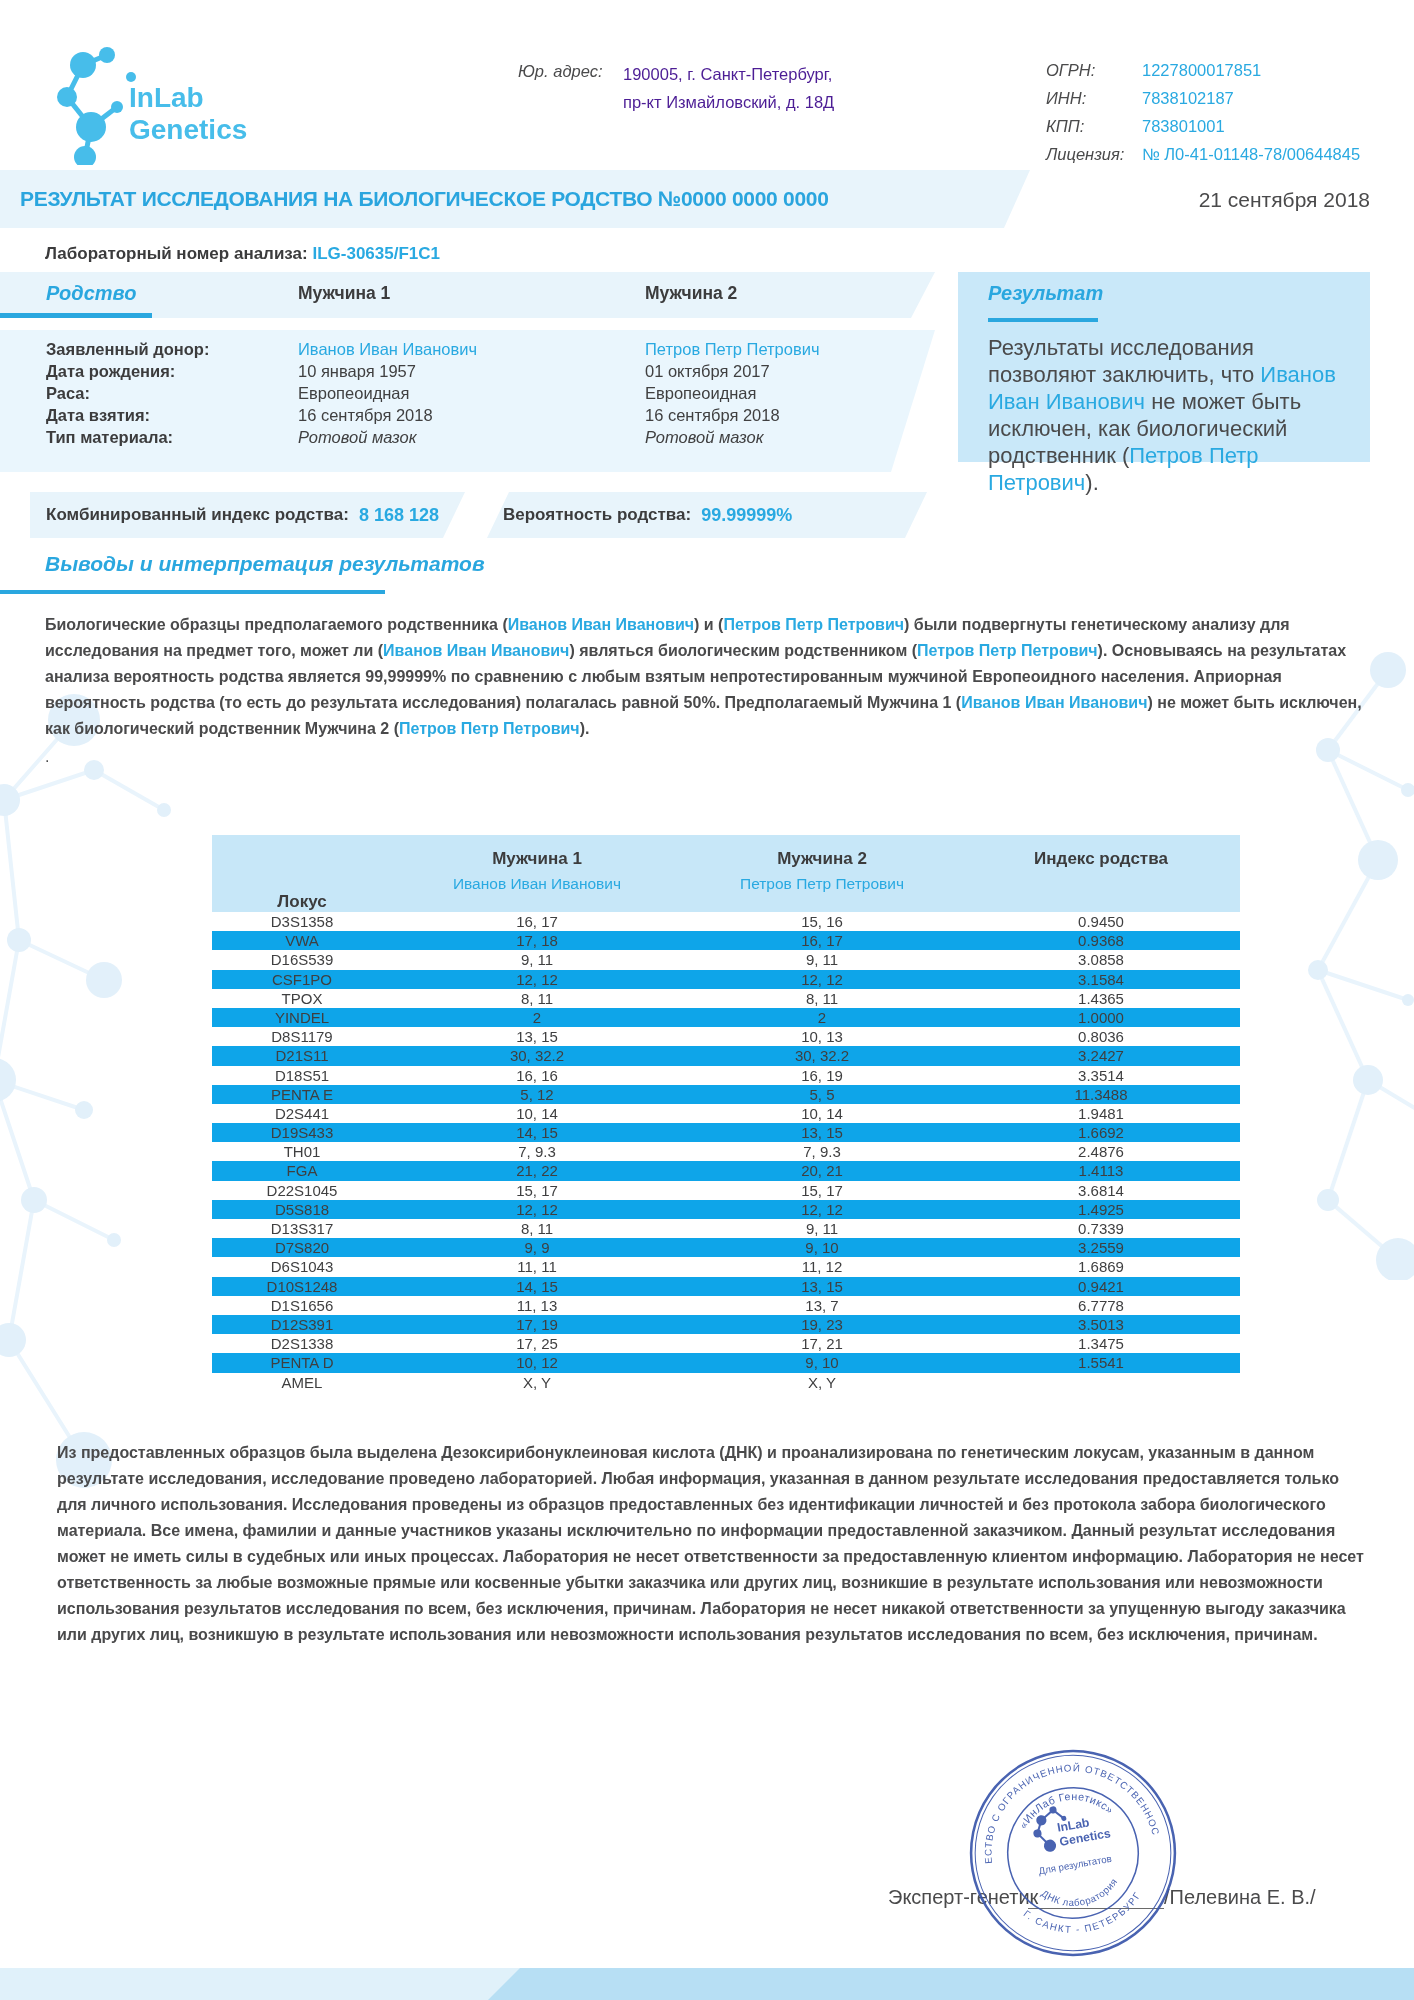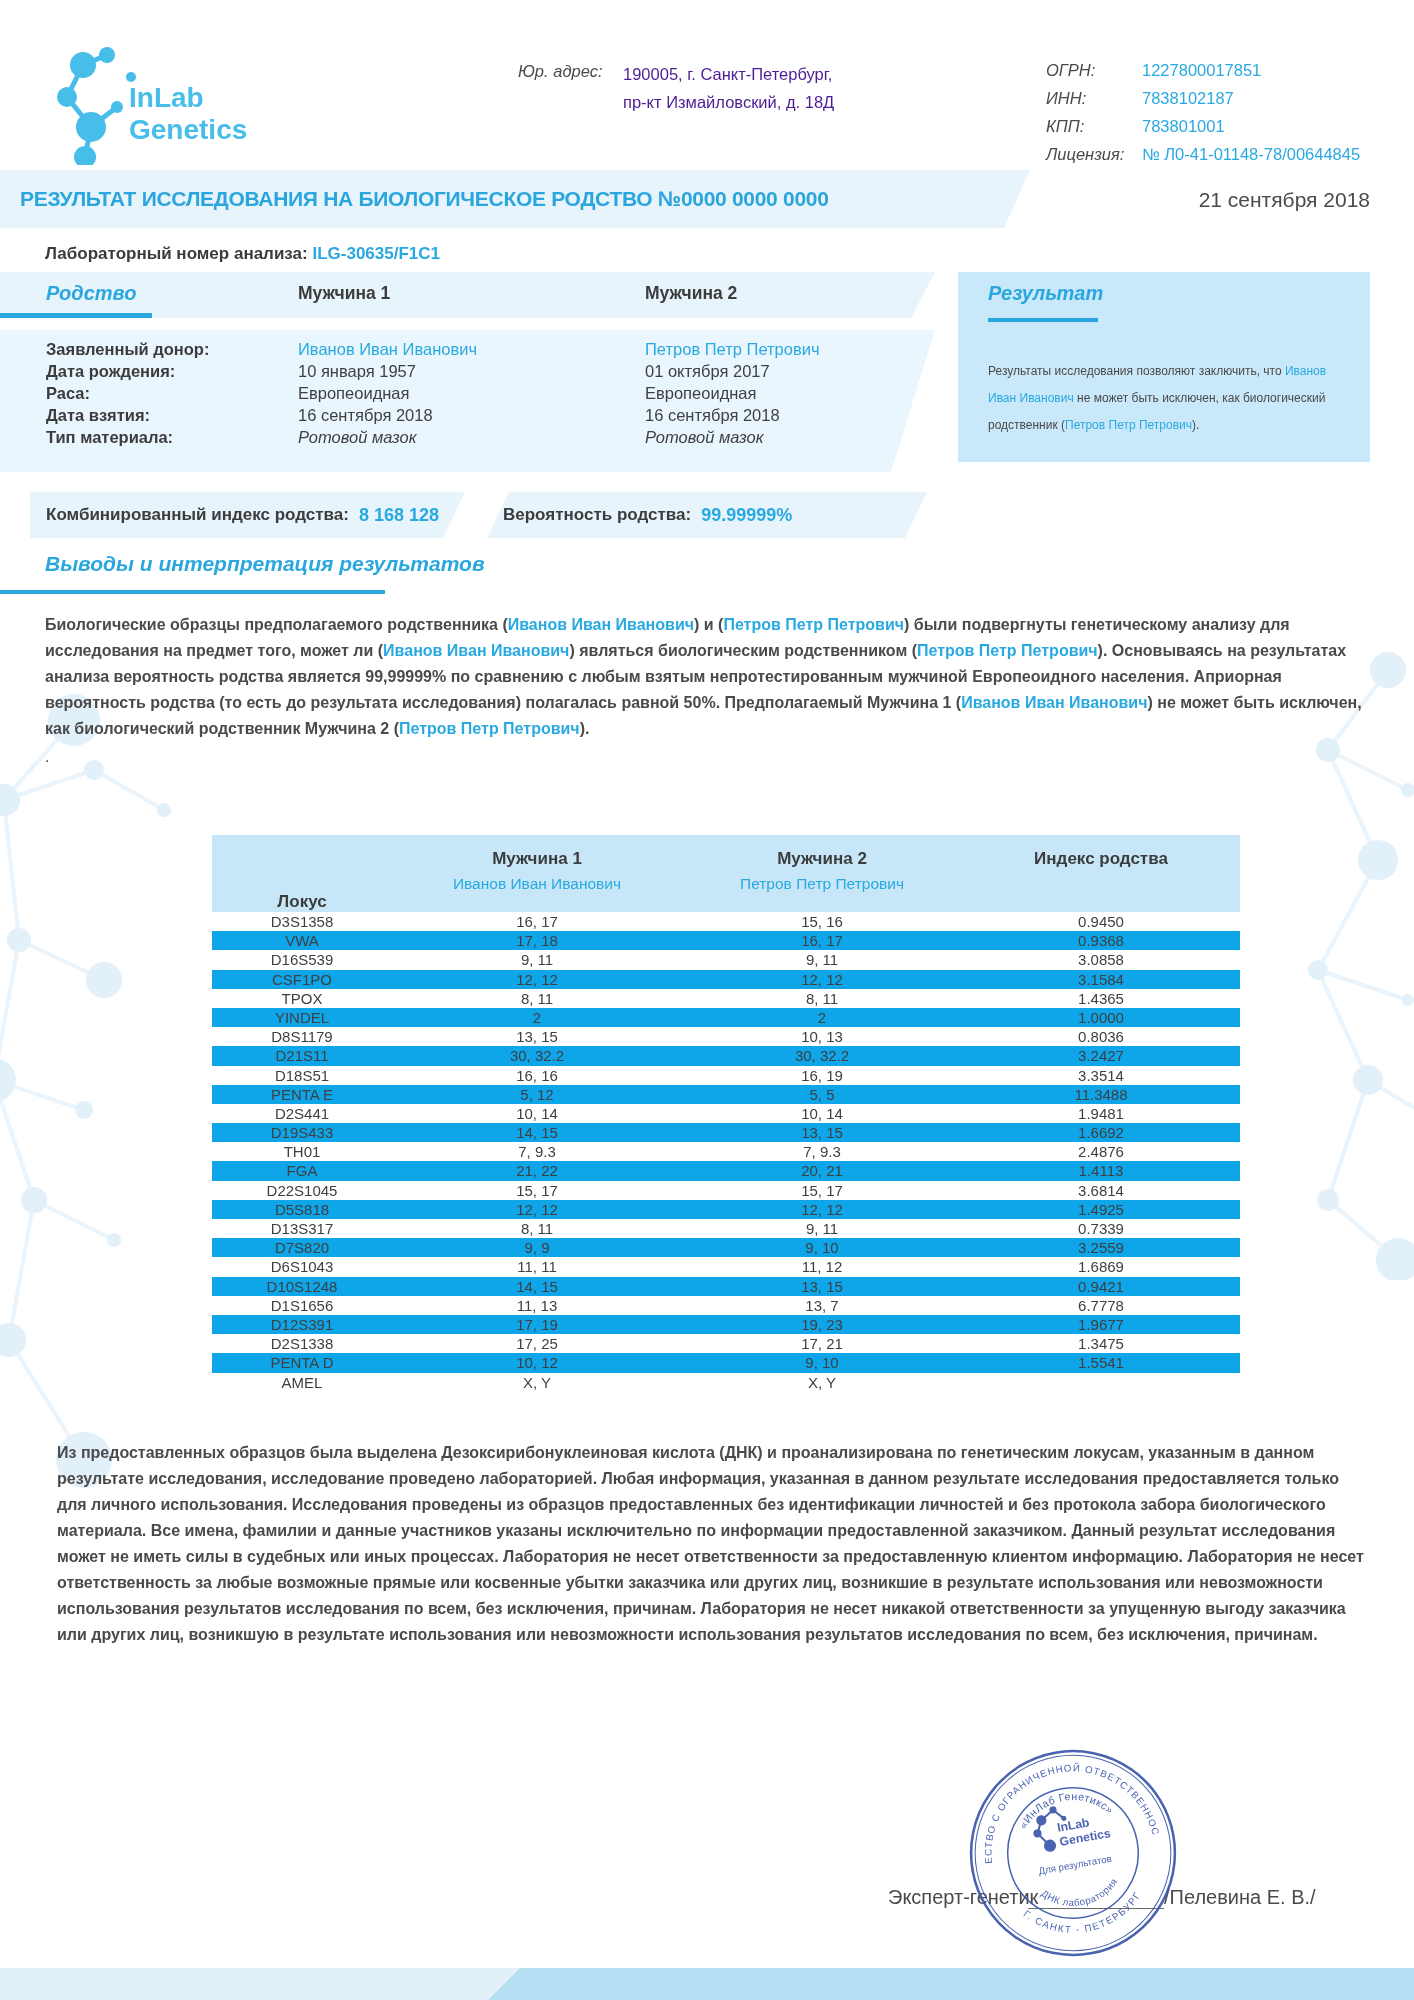--- a/index.html
+++ b/index.html
@@ -30,21 +30,21 @@
   .k-row{position:relative;height:22px;font-size:16.5px;}
   .k-label{position:absolute;left:46px;font-weight:700;color:#3c3c3d;}
   .k-v1{position:absolute;left:298px;}
   .k-v2{position:absolute;left:645px;}
   .k-row.name .k-v1,.k-row.name .k-v2{color:#29a9e1;}
   .k-row.ital .k-v1,.k-row.ital .k-v2{font-style:italic;}
   
   .result-panel{left:958px;top:272px;width:412px;height:190px;background:#c9e8f9;}
   .result-title{position:absolute;left:30px;top:10px;text-align:center;}
   .result-underline{position:absolute;left:30px;top:46px;width:110px;height:4px;background:#2aa7df;}
-  .result-text{position:absolute;left:30px;top:62px;width:352px;font-size:12px;line-height:27px;color:#4a4a4b;margin-top:24px;}
+  .result-text{position:absolute;left:30px;top:62px;width:352px;font-size:22px;line-height:27px;color:#4a4a4b;}
   .blue{color:#29a9e1;}
   
   .m-band{top:492px;height:46px;background:#e8f4fb;display:flex;align-items:center;
           clip-path:polygon(0 0,100% 0,calc(100% - 22px) 100%,0 100%);}
   .m-band.second{clip-path:polygon(22px 0,100% 0,calc(100% - 22px) 100%,0 100%);}
   .m-label{font-weight:700;color:#3c3c3d;font-size:17px;margin-left:16px;}
   .m-value{font-weight:700;color:#29a9e1;font-size:18px;margin-left:10px;}
   
   .conc-title{left:45px;top:552px;font-style:italic;font-weight:700;color:#2aa7df;font-size:21px;}
   .conc-underline{left:0;top:590px;width:385px;height:4px;background:#2aa7df;}
@@ -377,21 +377,21 @@
         <div class="trow">
           <div class="td c1">D1S1656</div>
           <div class="td c2">11, 13</div>
           <div class="td c3">13, 7</div>
           <div class="td c4">6.7778</div>
         </div>
         <div class="trow alt">
           <div class="td c1">D12S391</div>
           <div class="td c2">17, 19</div>
           <div class="td c3">19, 23</div>
-          <div class="td c4">1.9677</div>
+          <div class="td c4">3.5013</div>
         </div>
         <div class="trow">
           <div class="td c1">D2S1338</div>
           <div class="td c2">17, 25</div>
           <div class="td c3">17, 21</div>
           <div class="td c4">1.3475</div>
         </div>
         <div class="trow alt">
           <div class="td c1">PENTA D</div>
           <div class="td c2">10, 12</div>

